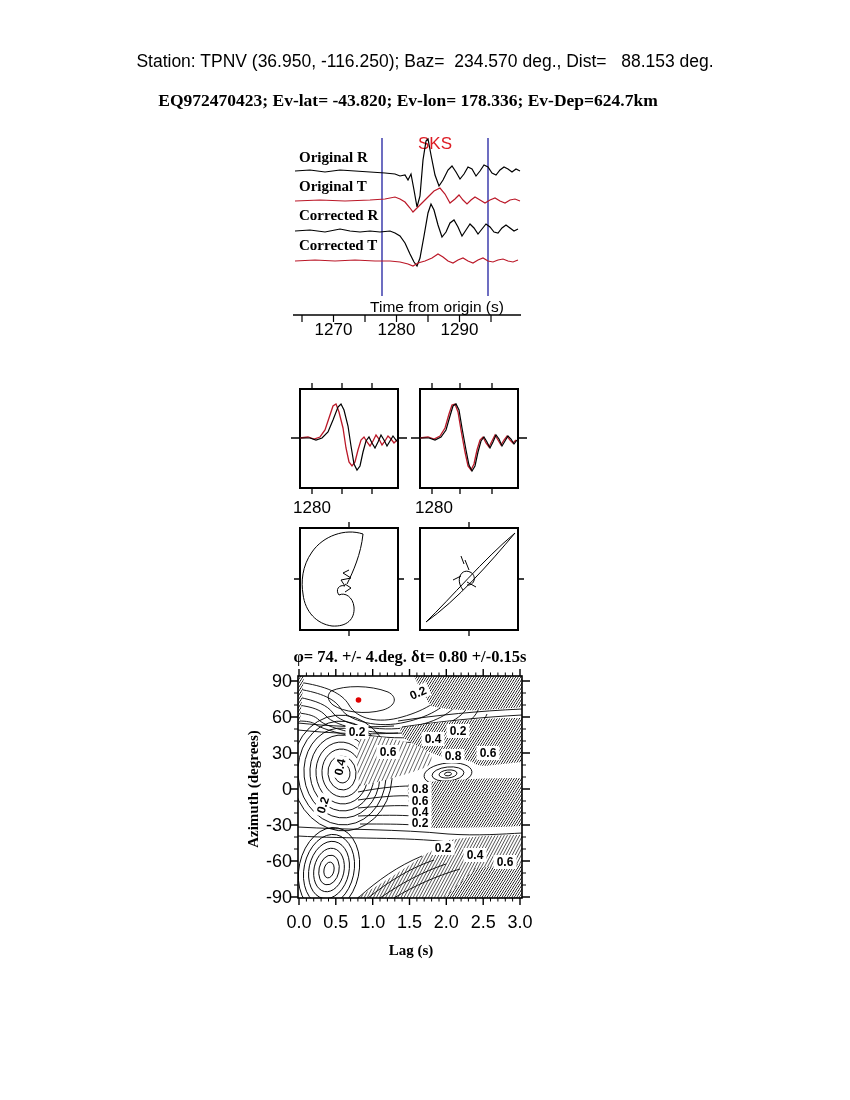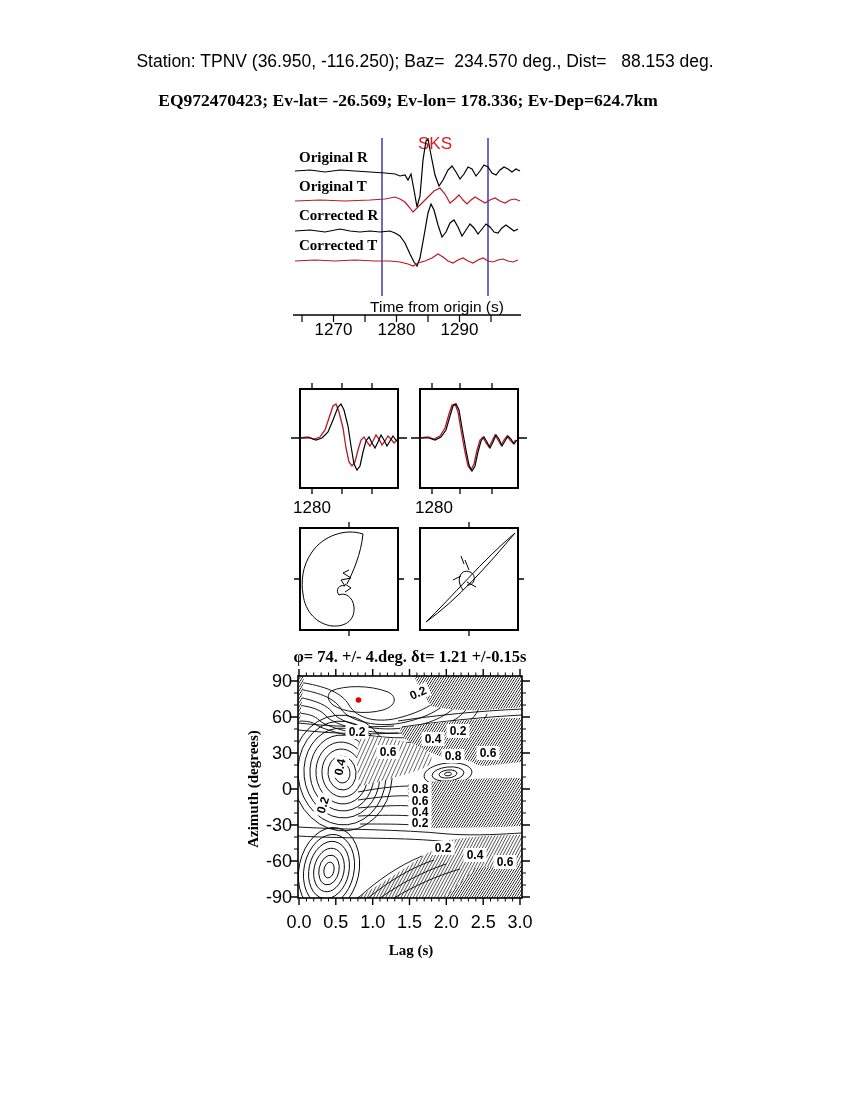--- a/index.html
+++ b/index.html
@@ -20,21 +20,21 @@
   .tick-lab{font:17px "Liberation Sans",sans-serif;}
   .chip rect{fill:#fff;}
   .chip text{font:bold 12px "Liberation Sans",sans-serif;text-anchor:middle;}
 </style>
 </head>
 <body>
 
 <div class="page">
 
   <div class="hdr1">Station: TPNV (36.950, -116.250); Baz=  234.570 deg., Dist=   88.153 deg.</div>
-  <div class="hdr2">EQ972470423; Ev-lat= -26.569; Ev-lon= 178.336; Ev-Dep=624.7km</div>
+  <div class="hdr2">EQ972470423; Ev-lat= -43.820; Ev-lon= 178.336; Ev-Dep=624.7km</div>
 
   <svg style="left:285px;top:128px" width="250" height="232" viewBox="0 0 250 232">
     <g stroke="#2020a0" stroke-width="1.3">
       <line x1="97" y1="10" x2="97" y2="168"></line>
       <line x1="203" y1="10" x2="203" y2="168"></line>
     </g>
     <text x="150" y="21" text-anchor="middle" fill="#dd1c24" font-size="17">SKS</text>
     <text class="tr-label" x="14" y="34">Original R</text>
     <text class="tr-label" x="14" y="63">Original T</text>
     <text class="tr-label" x="14" y="92">Corrected R</text>
@@ -80,21 +80,21 @@
       <rect x="15" y="8" width="98" height="102" stroke-width="2"></rect>
       <rect x="135" y="8" width="98" height="102" stroke-width="2"></rect>
       <path stroke-width="1.3" d="M64 2V8M64 110V116M9 59H15M113 59H119 M184 2V8M184 110V116M129 59H135M233 59H239"></path>
       <path stroke="#000" stroke-width="1" d="M62,64 C68,52 76,34 78,14 C60,8 38,16 27,32 C17,46 16,62 18,74 C20,92 32,104 47,106 C62,107 70,99 69,87 C68,77 60,72 54,75
            M54,75 C50,70 54,64 60,66 L56,60 L66,58 L58,53 L64,50 M60,72 L66,68 L60,64"></path>
       <path stroke="#000" stroke-width="1" d="M141,102 C172,80 204,44 230,13 M230,13 C198,40 166,78 141,102
            M178,70 C170,60 176,48 185,52 C192,55 190,66 182,65 M184,50 L180,40 M176,56 L168,60 M182,62 L191,67 M179,44 L176,36"></path>
     </g>
   </svg>
 
-  <div class="resline">φ= 74. +/- 4.deg. δt= 1.21 +/-0.15s</div>
+  <div class="resline">φ= 74. +/- 4.deg. δt= 0.80 +/-0.15s</div>
 
   <svg style="left:230px;top:658px" width="312" height="312" viewBox="0 0 312 312">
     <defs>
       <clipPath id="cp">
           <rect x="0" y="0" width="224" height="222"></rect>
         </clipPath>
       <pattern id="hTight" width="2.1" height="2.1" patternUnits="userSpaceOnUse" patternTransform="rotate(32)">
         <rect width="2.1" height="2.1" fill="#fff"></rect>
           <line x1="0" y1="0" x2="0" y2="2.1" stroke="#000" stroke-width="1.3"></line>
       </pattern>

